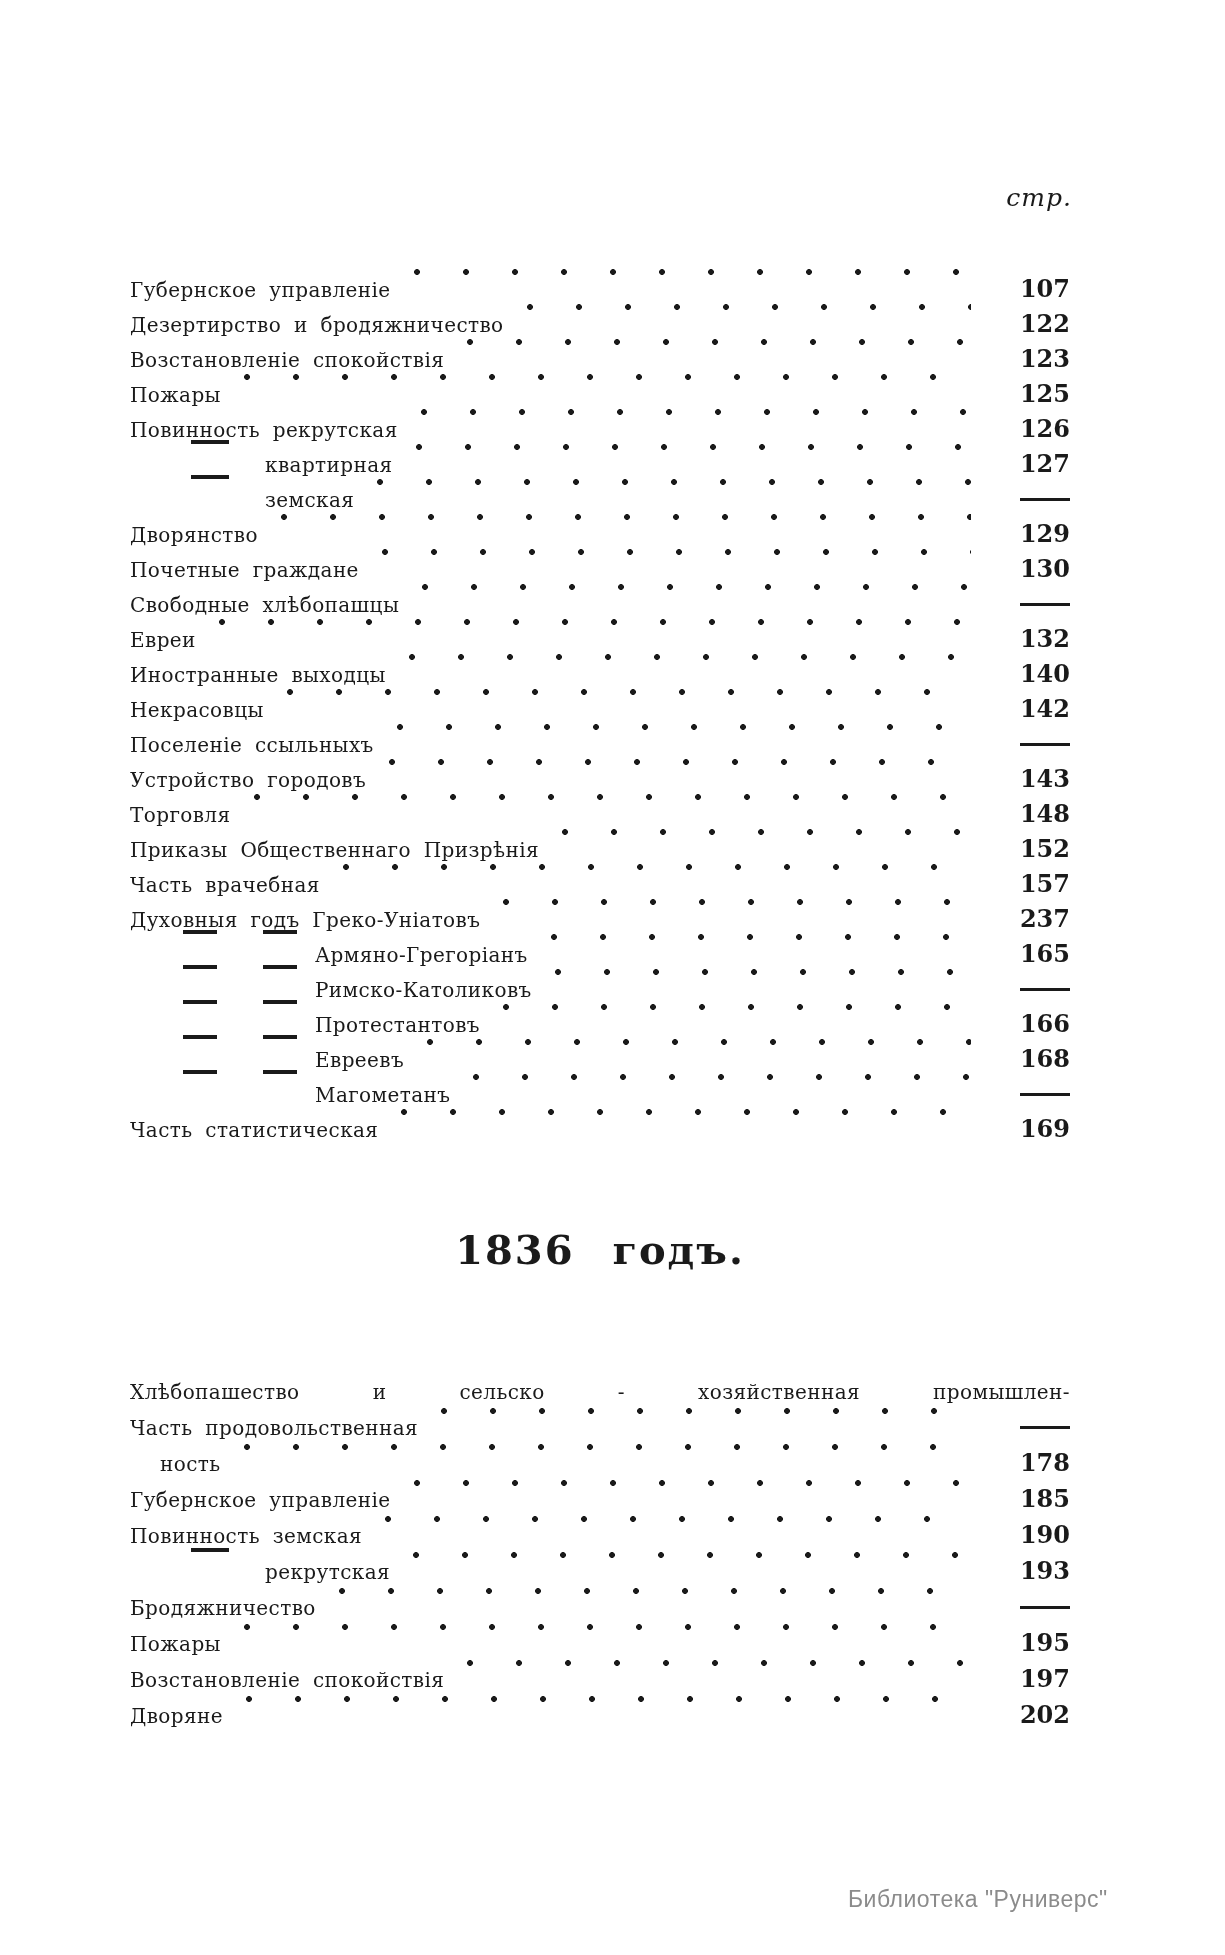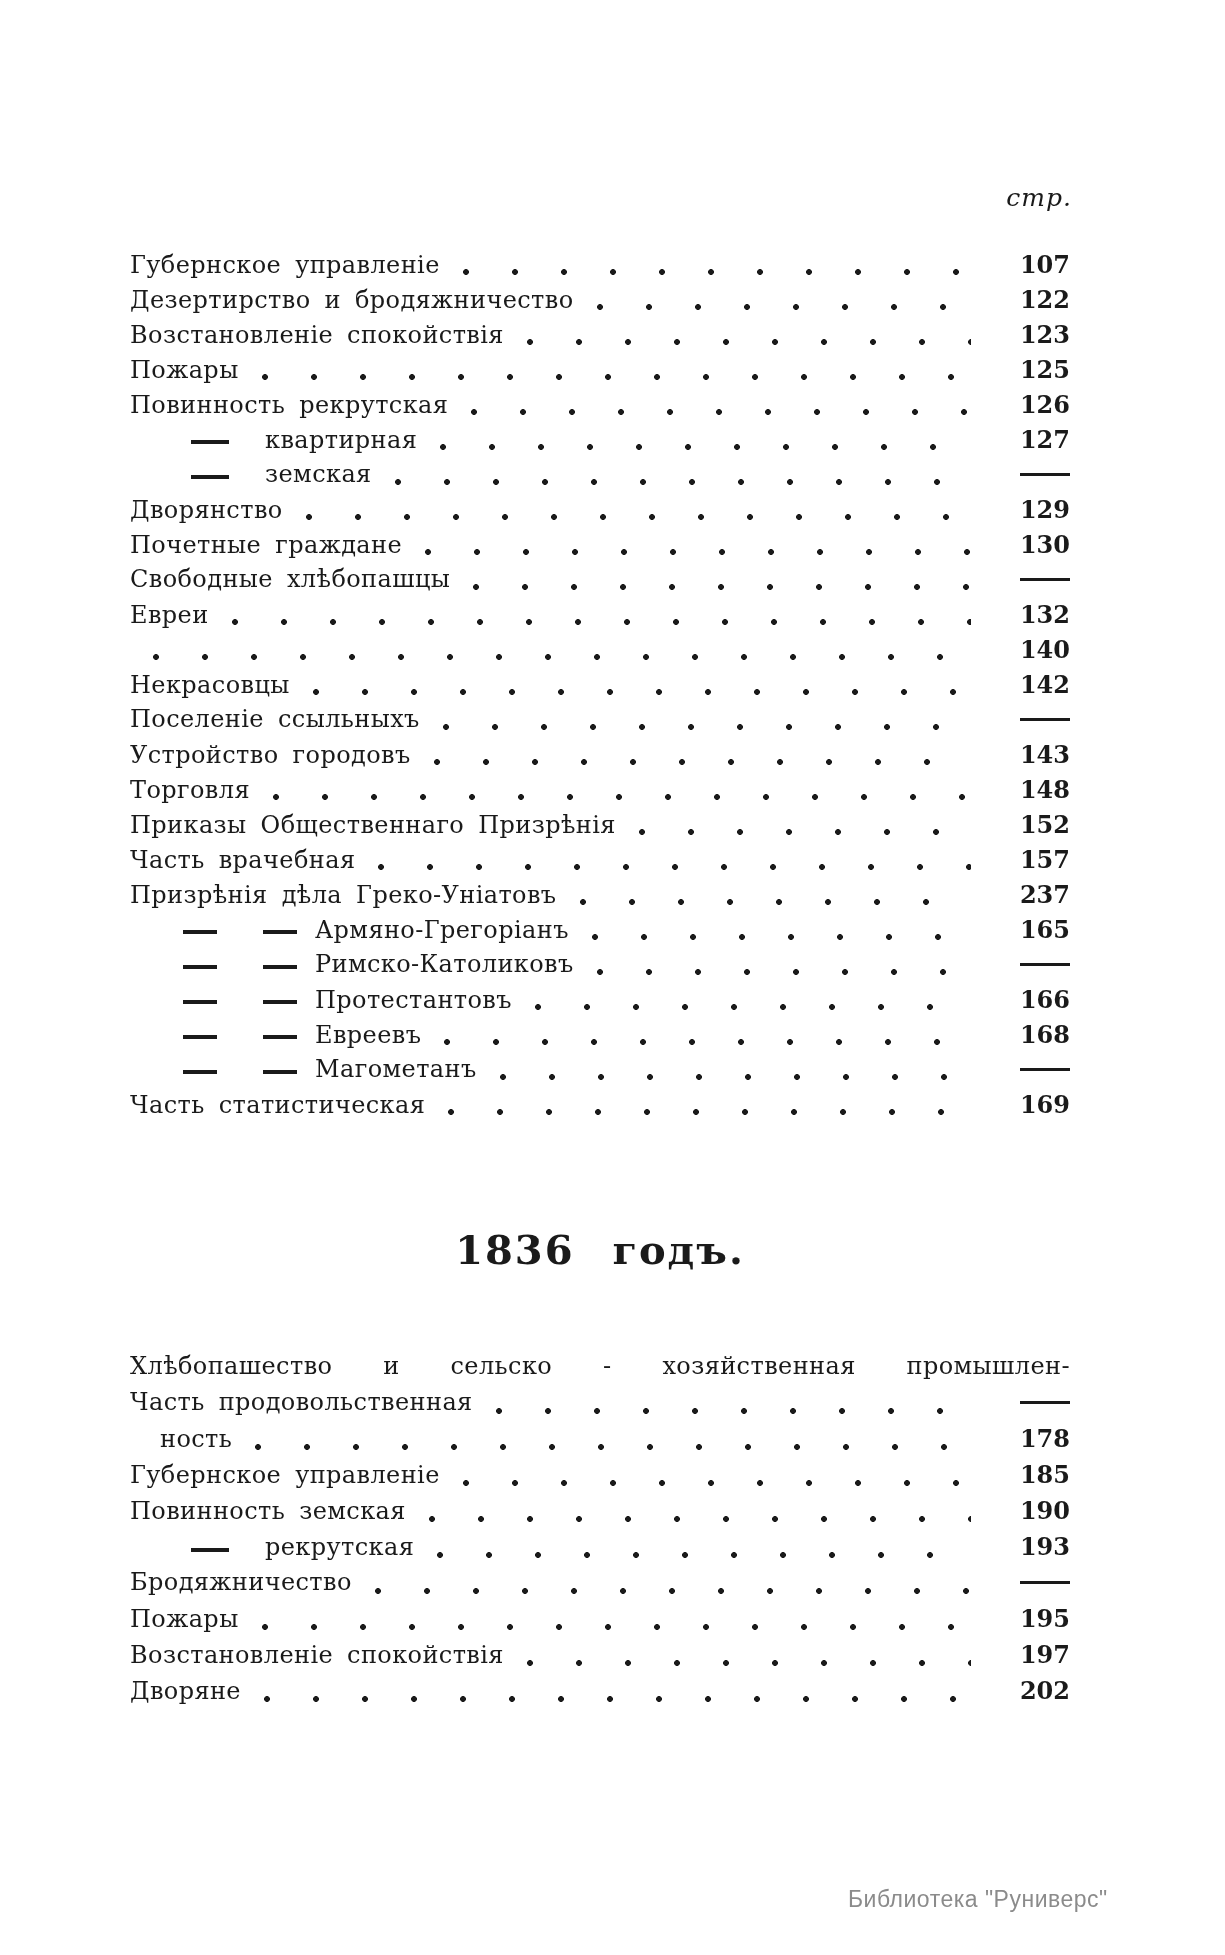--- a/index.html
+++ b/index.html
@@ -15,21 +15,21 @@
   }
 
   .toc{position:absolute;left:130px;width:940px;}
   .toc-1835{top:250px;}
   .toc-1836{top:1352px;}
   .toc-1835 .row{height:35px;}
   .toc-1836 .row{height:36px;}
 
   .row{display:flex;align-items:baseline;}
   .title{
-    font-size:24px;letter-spacing:0.4px;word-spacing:6px;white-space:nowrap;
+    font-size:20px;letter-spacing:0.4px;word-spacing:6px;white-space:nowrap;margin-top:28px;
   }
   .leader{
     flex:1 1 auto;align-self:flex-end;height:10px;
     margin:0 14px 8px 22px;
     background-image:radial-gradient(circle at 4px 5px, #1a1a1a 2.6px, rgba(0,0,0,0) 3.2px);
     background-size:49px 10px;background-repeat:repeat-x;
   }
   .page-num{
     flex:0 0 85px;text-align:right;font-size:24px;font-weight:bold;
     white-space:nowrap;
@@ -125,20 +125,21 @@
         <span class="title">Свободные хлѣбопашцы</span>
         <span class="leader"></span>
         <span class="page-num dash">—</span>
       </div>
       <div class="row">
         <span class="title">Евреи</span>
         <span class="leader"></span>
         <span class="page-num">132</span>
       </div>
       <div class="row">
+        <span class="title">Иностранные выходцы</span>
         <span class="leader"></span>
         <span class="page-num">140</span>
       </div>
       <div class="row">
         <span class="title">Некрасовцы</span>
         <span class="leader"></span>
         <span class="page-num">142</span>
       </div>
       <div class="row">
         <span class="title">Поселеніе ссыльныхъ</span>
@@ -159,21 +160,21 @@
         <span class="title">Приказы Общественнаго Призрѣнія</span>
         <span class="leader"></span>
         <span class="page-num">152</span>
       </div>
       <div class="row">
         <span class="title">Часть врачебная</span>
         <span class="leader"></span>
         <span class="page-num">157</span>
       </div>
       <div class="row">
-        <span class="title">Призрѣнія дѣла Греко-Уніатовъ</span>
+        <span class="title">Духовныя годъ Греко-Уніатовъ</span>
         <span class="leader"></span>
         <span class="page-num">237</span>
       </div>
       <div class="row">
         <span class="dashcell d2-0"></span>
         <span class="dashcell d2-1"></span>
         <span class="title">Армяно-Грегоріанъ</span>
         <span class="leader"></span>
         <span class="page-num">165</span>
       </div>

